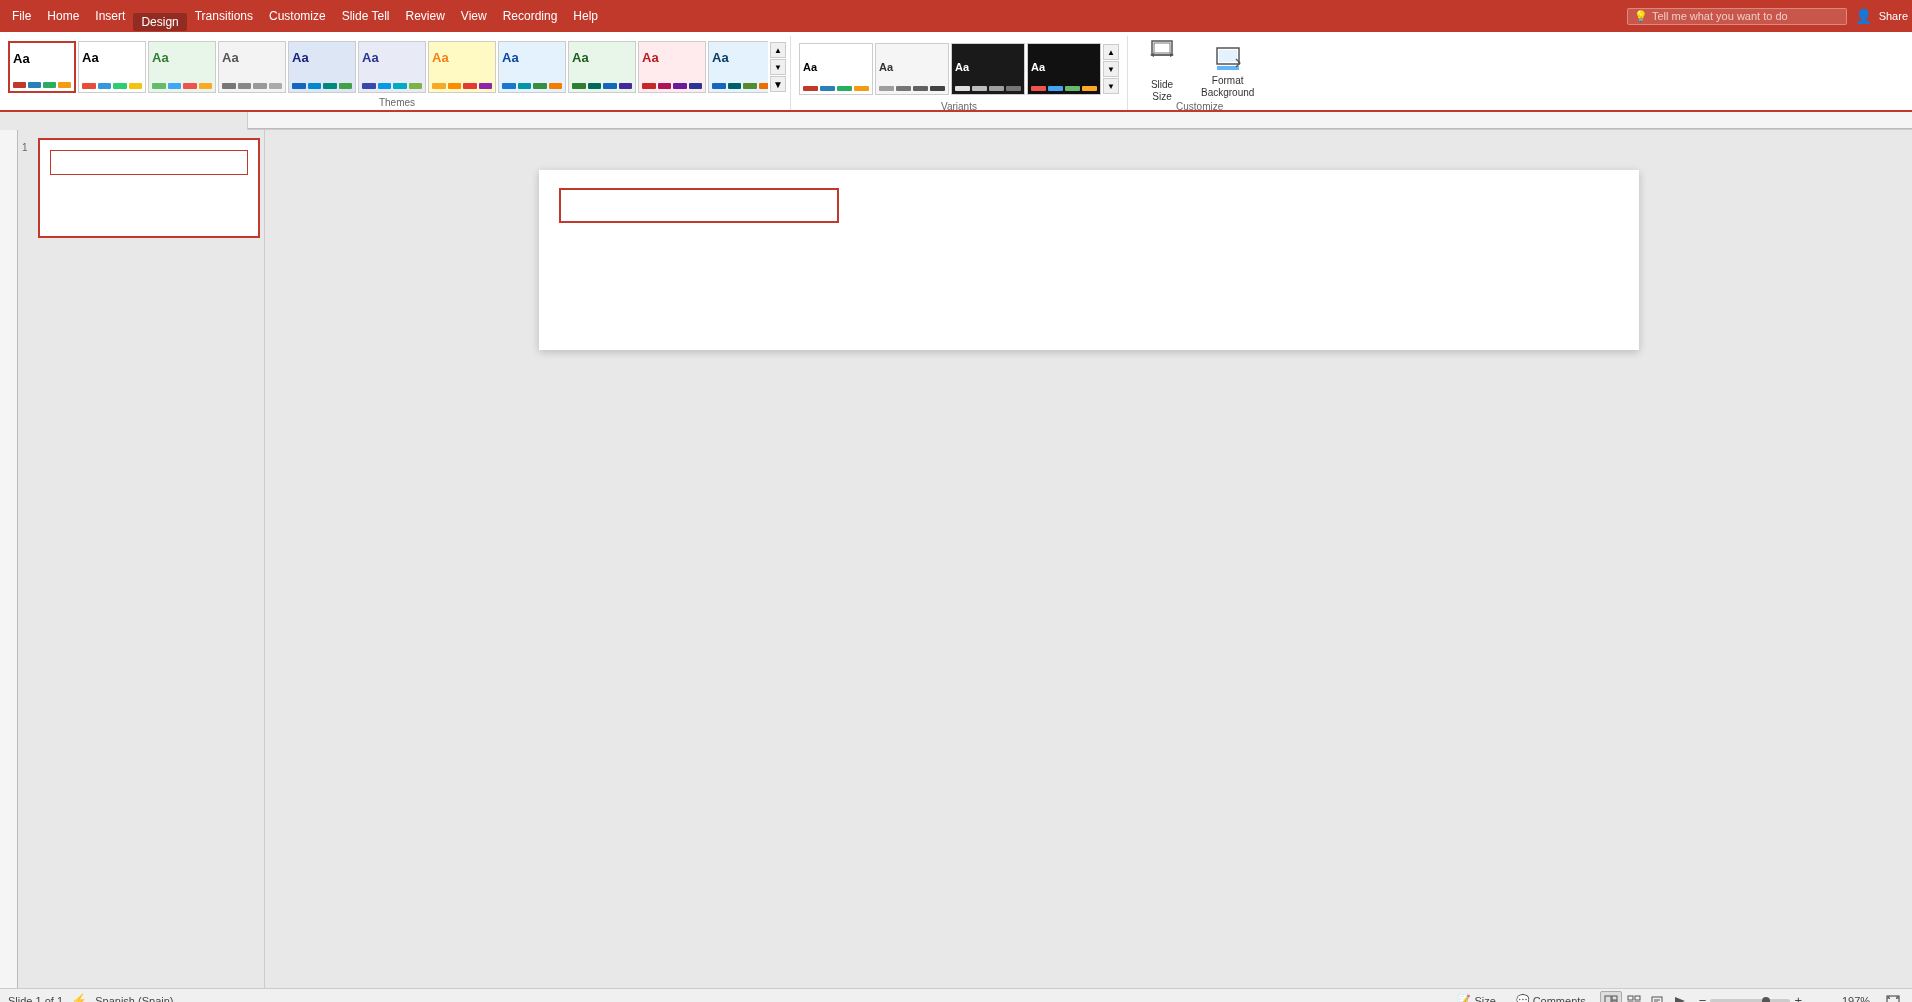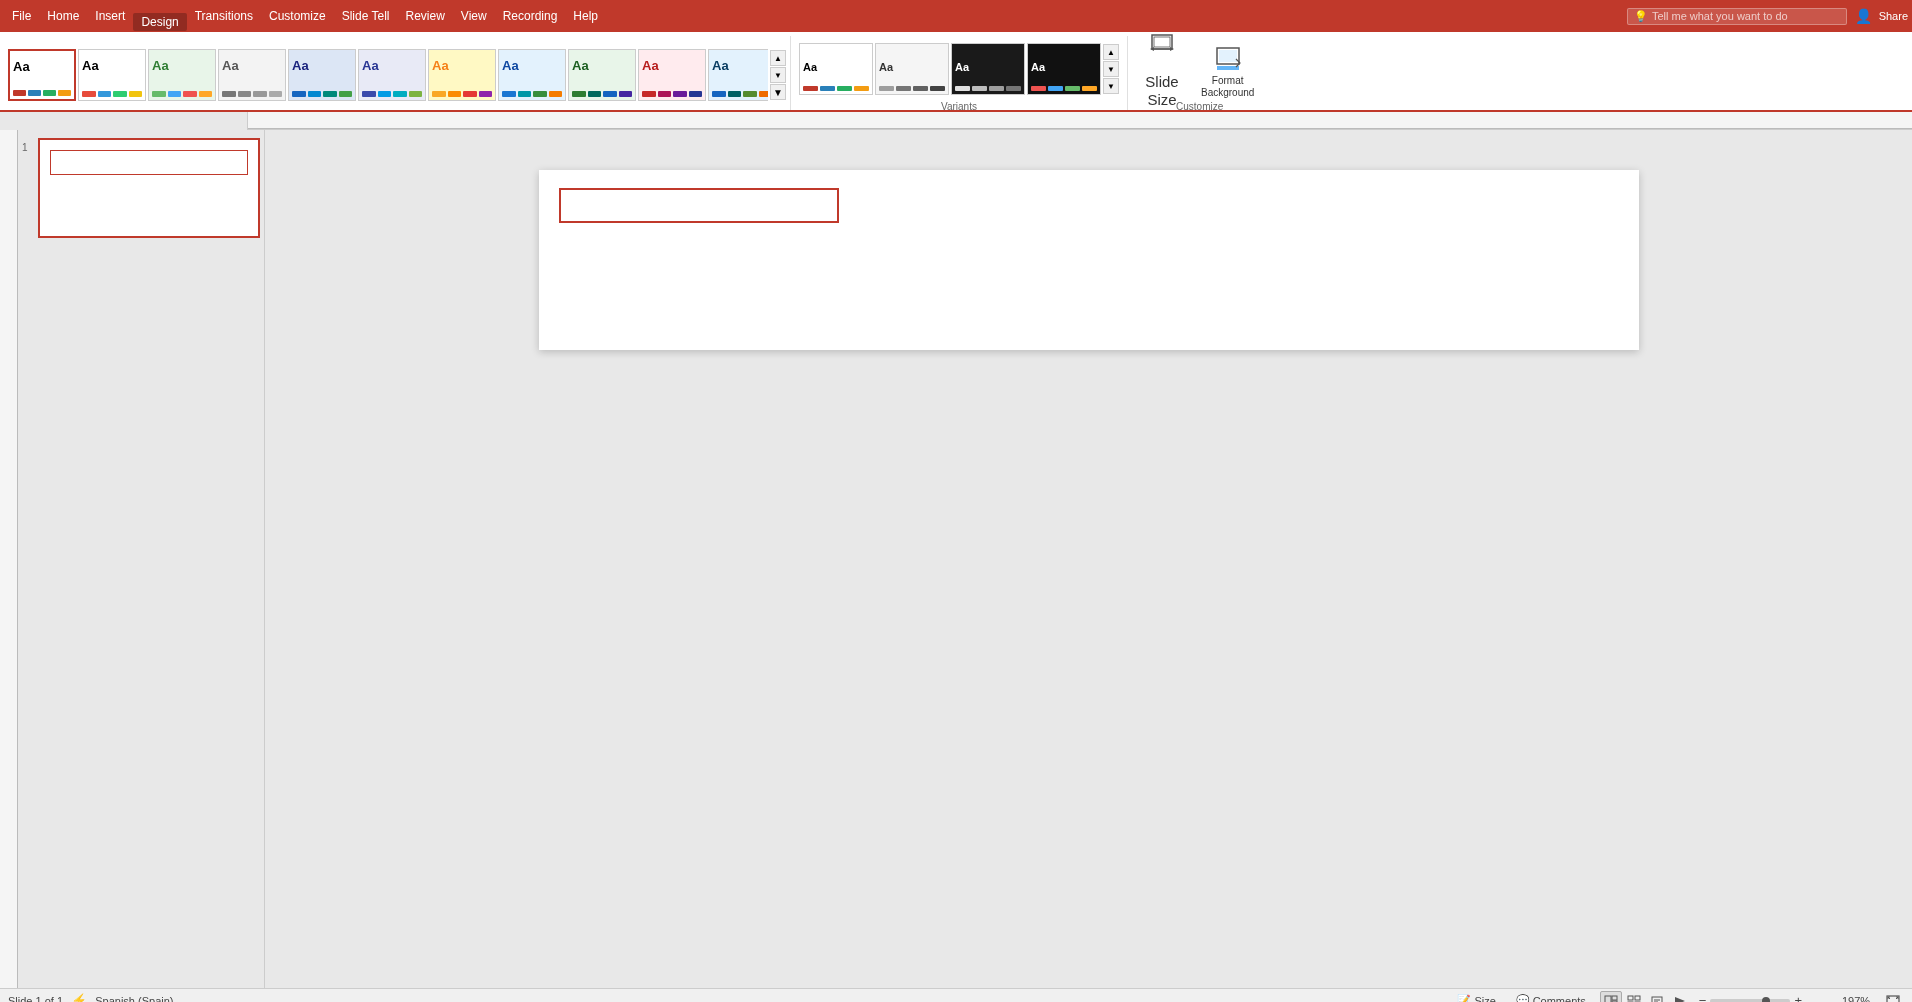--- a/index.html
+++ b/index.html
@@ -418,20 +418,21 @@
             </div>
           </div>
         </div>
 
       <div class="themes-scroll" style="display:flex;flex-direction:column;gap:1px;margin-left:1px;">
         <div class="themes-scroll-btn">▲</div>
         <div class="themes-scroll-btn">▼</div>
         <div class="themes-scroll-btn" style="font-size:10px;">▼</div>
       </div>
     </div>
+    <div class="ribbon-group-label" style="font-size:10px;color:#666;text-align:center;padding-top:2px;">Themes</div>
   </div>
 
   <div class="ribbon-group" style="flex-direction:column;padding:4px 8px 0 8px;border-right:1px solid #e0e0e0;">
     <div style="display:flex;align-items:center;flex:1;gap:2px;">
       <div id="variants-container" style="display:grid;grid-template-columns:repeat(4,74px);grid-template-rows:1fr;gap:2px;height:58px;align-items:center;">
 
       <div style="background: white; border: 1px solid rgb(204, 204, 204); cursor: pointer; height: 52px; display: flex; flex-direction: column; padding: 3px; overflow: hidden;">
             <div style="font-size: 11px; font-weight: bold; color: rgb(0, 0, 0); flex: 1 1 0%; display: flex; align-items: center;">Aa</div>
             <div style="display: flex; gap: 2px;">
               <div style="flex: 1 1 0%; height: 5px; background: rgb(192, 57, 43); border-radius: 1px;"></div>
@@ -483,21 +484,21 @@
       <div class="customize-btn" style="display:flex;flex-direction:column;align-items:center;justify-content:center;padding:4px 8px;cursor:pointer;border:1px solid transparent;border-radius:2px;min-width:52px;height:58px;">
         <div style="width:32px;height:32px;display:flex;align-items:center;justify-content:center;">
           <svg width="28" height="28" viewBox="0 0 28 28">
             <rect x="4" y="6" width="20" height="14" fill="none" stroke="#555" stroke-width="1.5"></rect>
             <rect x="6" y="8" width="16" height="10" fill="none" stroke="#555" stroke-width="0.8"></rect>
             <path d="M2 20 L6 18 L6 22 Z" fill="#555"></path>
             <path d="M26 20 L22 18 L22 22 Z" fill="#555"></path>
             <line x1="6" y1="20" x2="22" y2="20" stroke="#555" stroke-width="1"></line>
           </svg>
         </div>
-        <div class="customize-btn-label" style="font-size:15px;text-align:center;color:#333;margin-top:16px;line-height:1.2;">Slide<br>Size</div>
+        <div class="customize-btn-label" style="font-size:10px;text-align:center;color:#333;margin-top:16px;line-height:1.2;">Slide<br>Size</div>
       </div>
 
       <div class="customize-btn" style="display:flex;flex-direction:column;align-items:center;justify-content:space-between;padding:4px 8px;cursor:pointer;border:1px solid transparent;border-radius:2px;min-width:52px;height:58px;">
         <div style="width:32px;height:32px;display:flex;align-items:center;justify-content:center;">
           <svg width="28" height="28" viewBox="0 0 28 28">
             <rect x="3" y="3" width="22" height="16" fill="none" stroke="#555" stroke-width="1.5"></rect>
             <rect x="5" y="5" width="18" height="12" fill="#e3f2fd"></rect>
             <rect x="3" y="21" width="22" height="4" fill="#2196F3" opacity="0.7"></rect>
             <path d="M22 14 L26 18 L22 22" fill="none" stroke="#555" stroke-width="1.2"></path>
           </svg>

